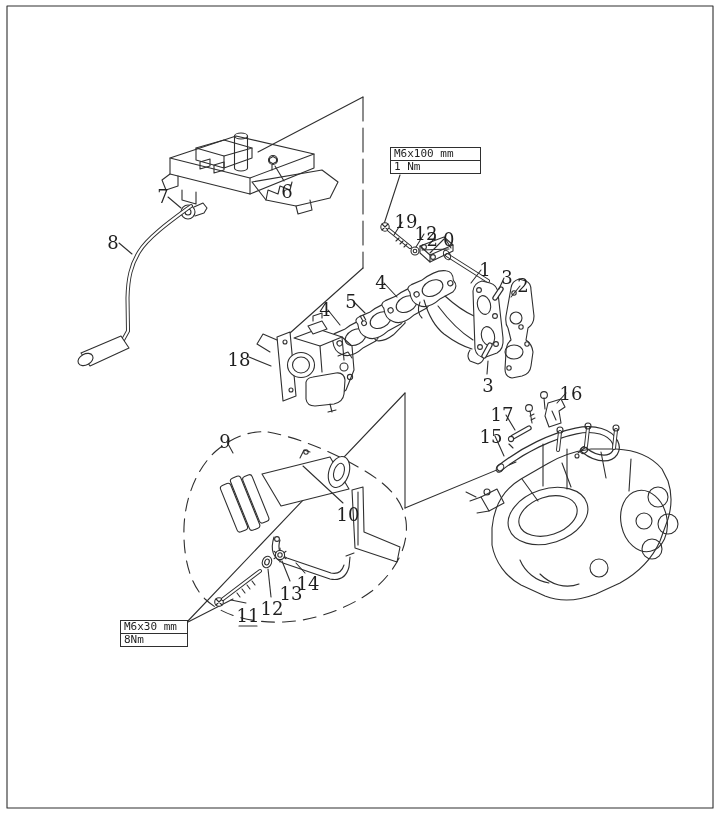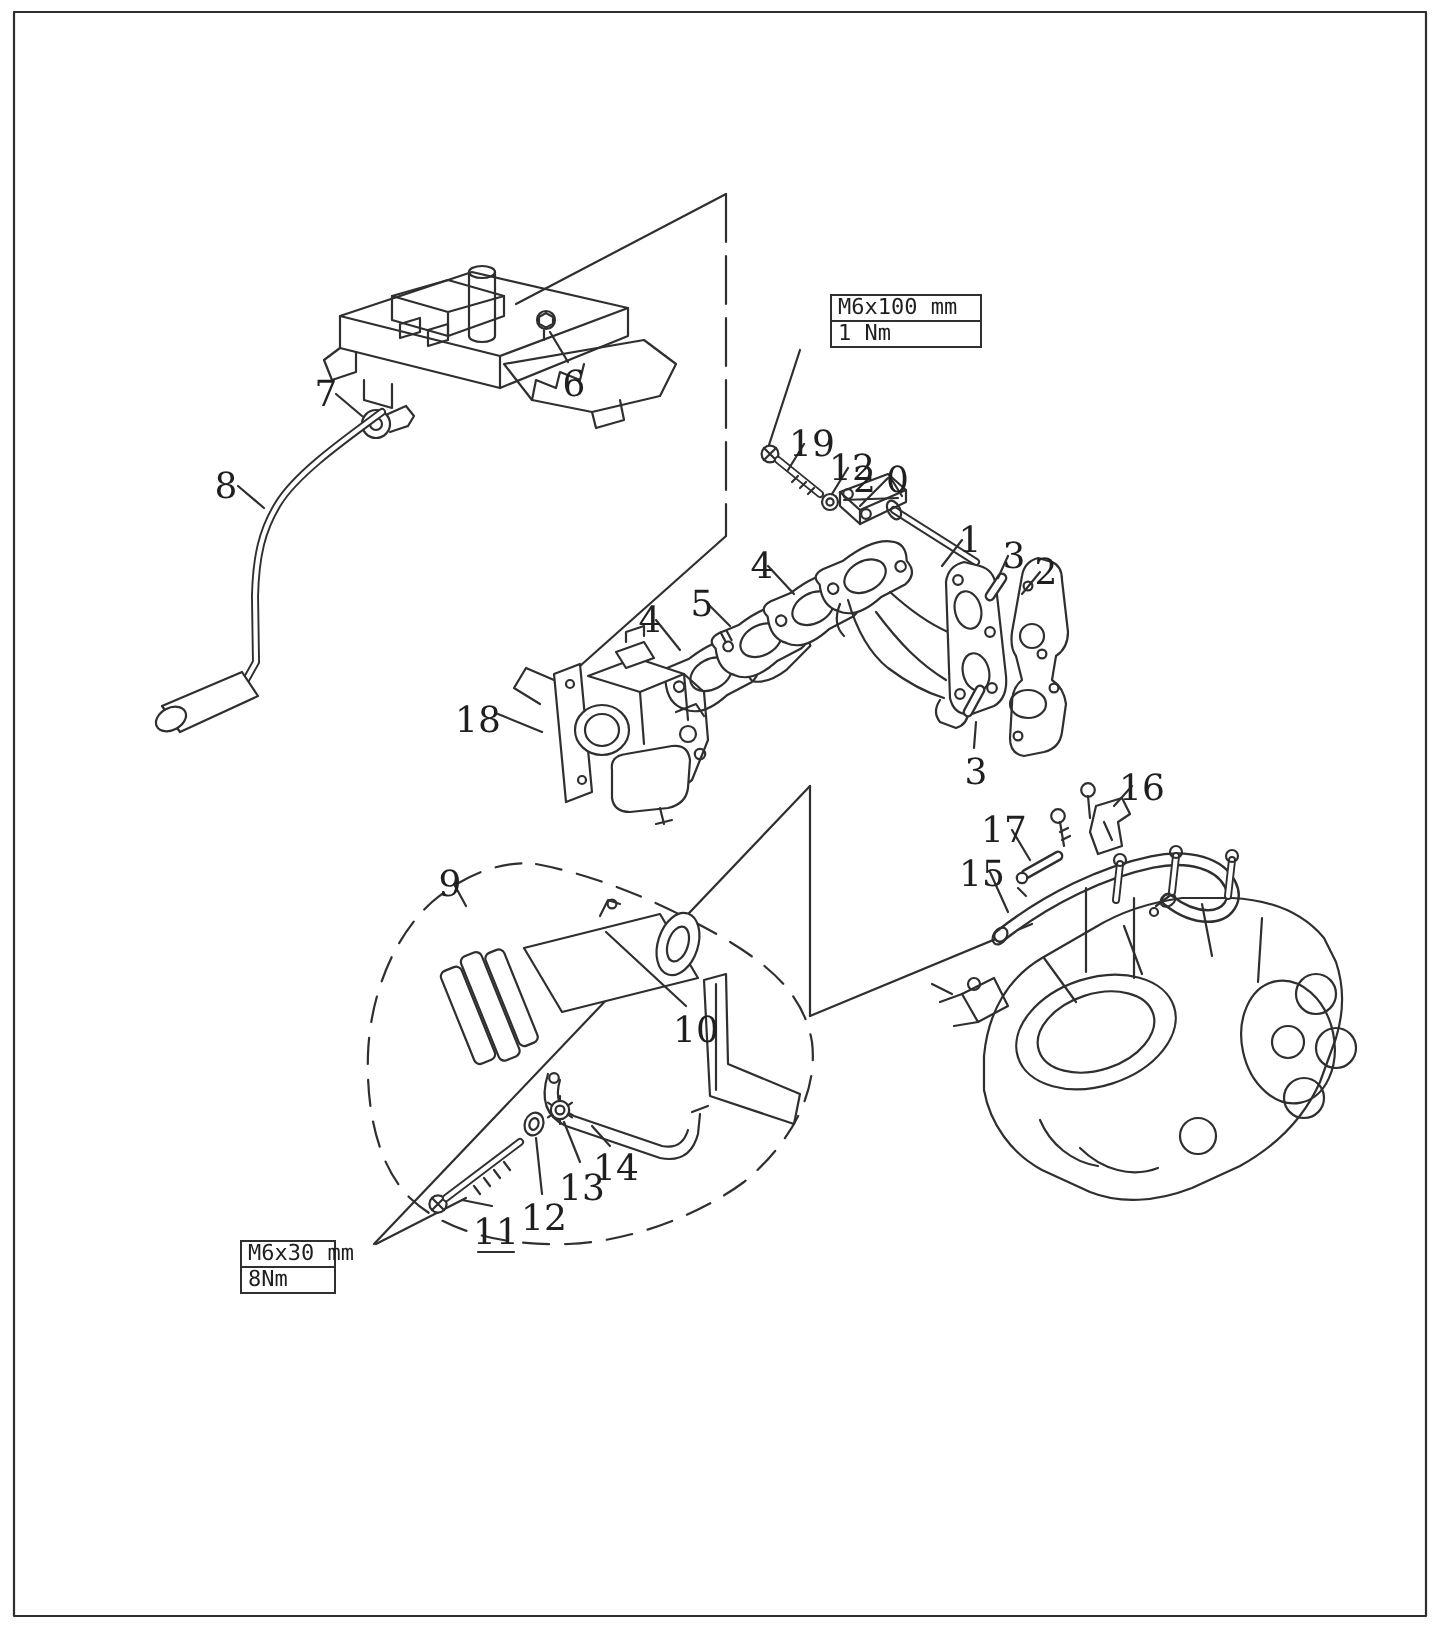--- a/index.html
+++ b/index.html
@@ -319,22 +319,22 @@
         <text x="272" y="615" class="plbl">12</text>
         <text x="291" y="600" class="plbl">13</text>
         <text x="308" y="590" class="plbl">14</text>
         <text x="488" y="392" class="plbl">3</text>
         <text x="491" y="443" class="plbl">15</text>
         <text x="571" y="400" class="plbl">16</text>
         <text x="502" y="421" class="plbl">17</text>
       </g>
 </svg>
 
-  <div class="callout" style="left:415px;top:148px;width:76px">
+  <div class="callout" style="left:390px;top:148px;width:91px">
     <div class="callout-row">M6x100 mm</div>
     <div class="callout-row">1 Nm</div>
   </div>
-  <div class="callout" style="left:120px;top:621px;width:48px">
+  <div class="callout" style="left:120px;top:621px;width:68px">
     <div class="callout-row">M6x30 mm</div>
     <div class="callout-row">8Nm</div>
   </div>
 
 </div>
 
 </body></html>

